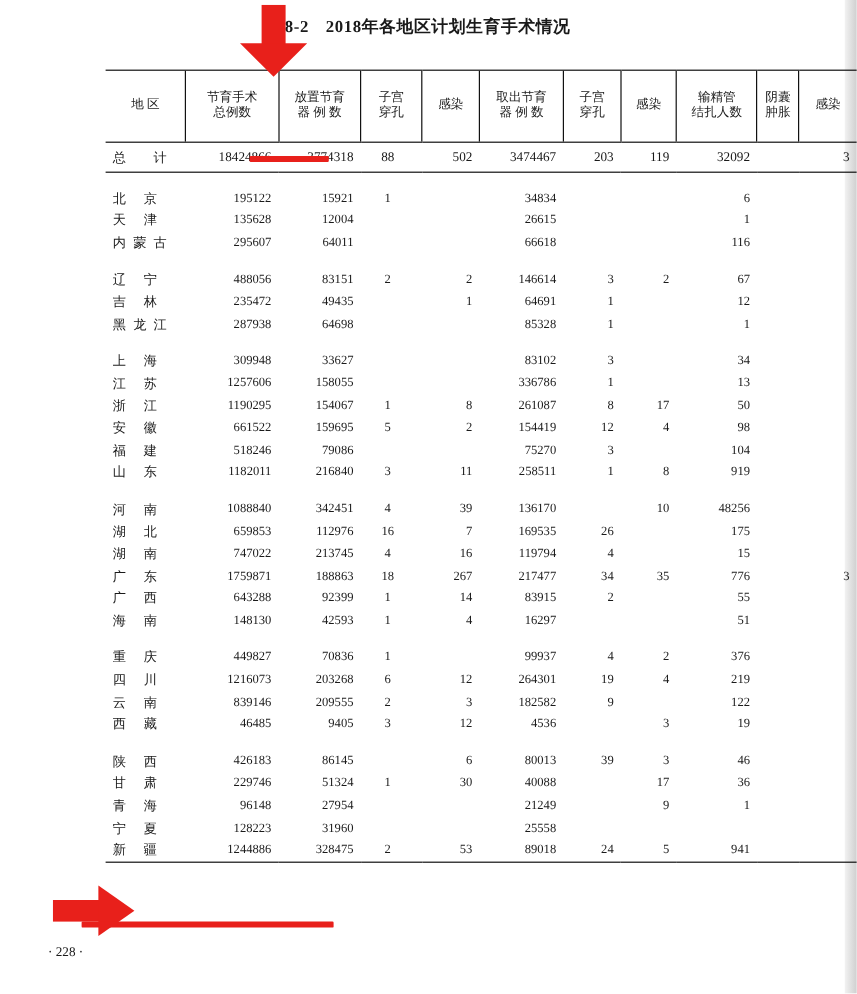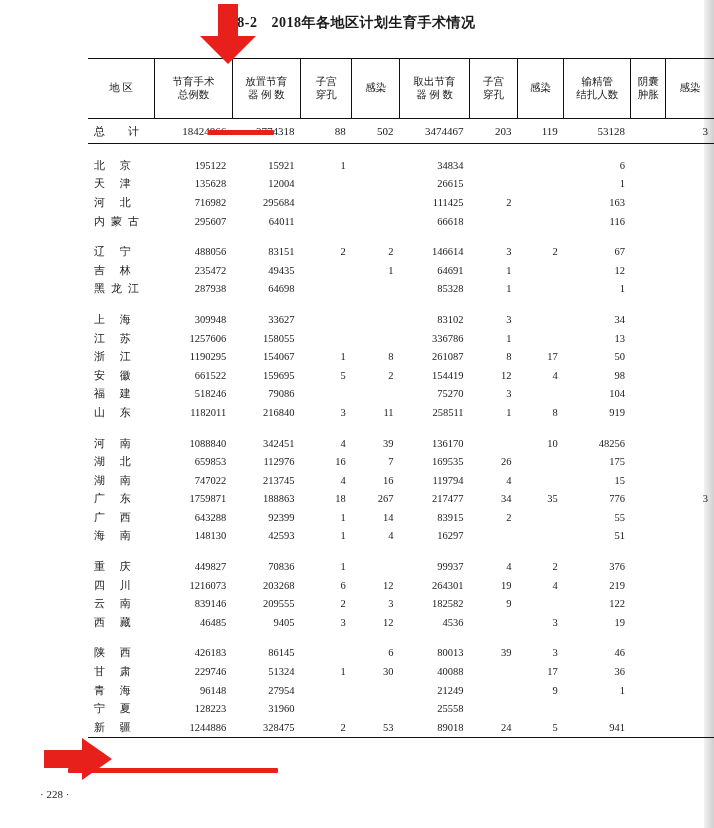--- a/index.html
+++ b/index.html
@@ -84,21 +84,21 @@
     padding-left: 6px !important;
     font-size: 11px;
   }
   .c-num {
     text-align: right;
     padding-right: 6px !important;
     white-space: nowrap;
   }
   .w1 { width: 80px; }
   .w2 { width: 70px; }
-  .w3 { width: 56px; }
+  .w3 { width: 56px; text-align: center; }
   .w4 { width: 50px; }
   .w5 { width: 72px; }
   .w6 { width: 50px; }
   .w7 { width: 48px; }
   .w8 { width: 72px; }
   .w9 { width: 36px; }
   .w10 { width: 54px; }
   tr.row td {
     height: 18.6px;
   }
@@ -191,21 +191,21 @@
     <tbody>
       <tr class="total">
         <td class="c-region">总　计</td>
         <td class="c-num w1">18424866</td>
         <td class="c-num w2">3774318</td>
         <td class="c-num w3">88</td>
         <td class="c-num w4">502</td>
         <td class="c-num w5">3474467</td>
         <td class="c-num w6">203</td>
         <td class="c-num w7">119</td>
-        <td class="c-num w8">53128</td>
+        <td class="c-num w8">32092</td>
         <td class="c-num w9"></td>
         <td class="c-num w10">3</td>
       </tr>
     <tr class="spacer after-total">
           <td colspan="11"></td>
         </tr>
         <tr class="row">
           <td class="c-region">北 京</td>
           <td class="c-num w1">195122</td>
           <td class="c-num w2">15921</td>
@@ -221,33 +221,20 @@
         <tr class="row">
           <td class="c-region">天 津</td>
           <td class="c-num w1">135628</td>
           <td class="c-num w2">12004</td>
           <td class="c-num w3"></td>
           <td class="c-num w4"></td>
           <td class="c-num w5">26615</td>
           <td class="c-num w6"></td>
           <td class="c-num w7"></td>
           <td class="c-num w8">1</td>
-          <td class="c-num w9"></td>
-          <td class="c-num w10"></td>
-        </tr>
-        <tr class="row">
-          <td class="c-region">河 北</td>
-          <td class="c-num w1">716982</td>
-          <td class="c-num w2">295684</td>
-          <td class="c-num w3"></td>
-          <td class="c-num w4"></td>
-          <td class="c-num w5">111425</td>
-          <td class="c-num w6">2</td>
-          <td class="c-num w7"></td>
-          <td class="c-num w8">163</td>
           <td class="c-num w9"></td>
           <td class="c-num w10"></td>
         </tr>
         <tr class="row">
           <td class="c-region">内蒙古</td>
           <td class="c-num w1">295607</td>
           <td class="c-num w2">64011</td>
           <td class="c-num w3"></td>
           <td class="c-num w4"></td>
           <td class="c-num w5">66618</td>

